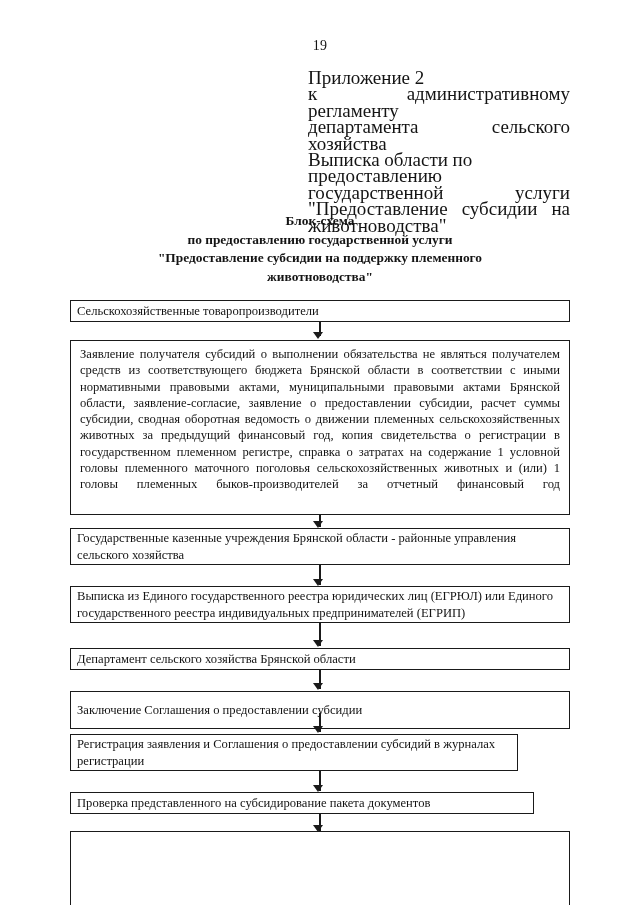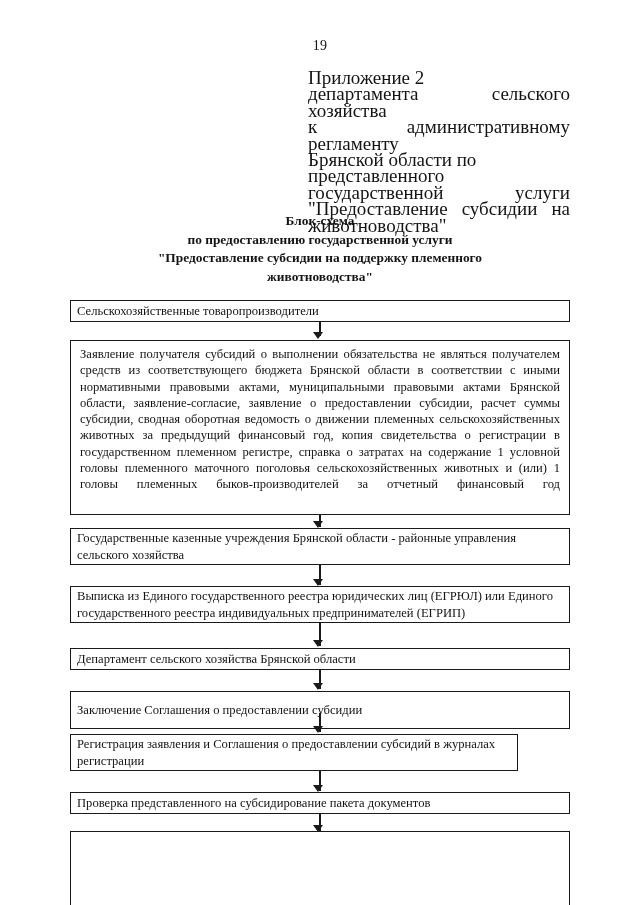--- a/index.html
+++ b/index.html
@@ -133,23 +133,23 @@
 </style>
 </head>
 <body>
 
 <div class="page">
 
   <div class="page-number">19</div>
 
   <div class="addressee">
     <span class="nojust">Приложение 2</span>
+    <span class="just">к административному регламенту</span>
     <span class="just">департамента сельского хозяйства</span>
-    <span class="just">к административному регламенту</span>
-    <span class="nojust">Брянской области по представленного</span>
+    <span class="nojust">Выписка области по предоставлению</span>
     <span class="just">государственной услуги</span>
     <span class="just">"Предоставление субсидии на</span>
     <span class="nojust">животноводства"</span>
   </div>
 
   <div class="doc-title">
     <span class="tline">Блок-схема</span>
     <span class="tline">по предоставлению государственной услуги</span>
     <span class="tline">"Предоставление субсидии на поддержку племенного</span>
     <span class="tline">животноводства"</span>
@@ -192,21 +192,21 @@
     </div>
     <div class="conn" style="top:413px; height:19px;"></div>
     <div class="arrowhead" style="top:426px;"></div>
 
     <div class="box" style="top:434px; height:37px; width:448px;">
       <span class="inner">Регистрация заявления и Соглашения о предоставлении субсидий в журналах регистрации</span>
     </div>
     <div class="conn" style="top:471px; height:20px;"></div>
     <div class="arrowhead" style="top:485px;"></div>
 
-    <div class="box" style="top:492px; height:22px; width:500px;">
+    <div class="box" style="top:492px; height:22px; width:464px;">
       <span class="inner">Проверка представленного на субсидирование пакета документов</span>
     </div>
     <div class="conn" style="top:514px; height:17px;"></div>
     <div class="arrowhead" style="top:525px;"></div>
 
     <div class="box clipped" style="top:531px; height:80px; width:500px;">
       <span class="inner"></span>
     </div>
 
   </div>

